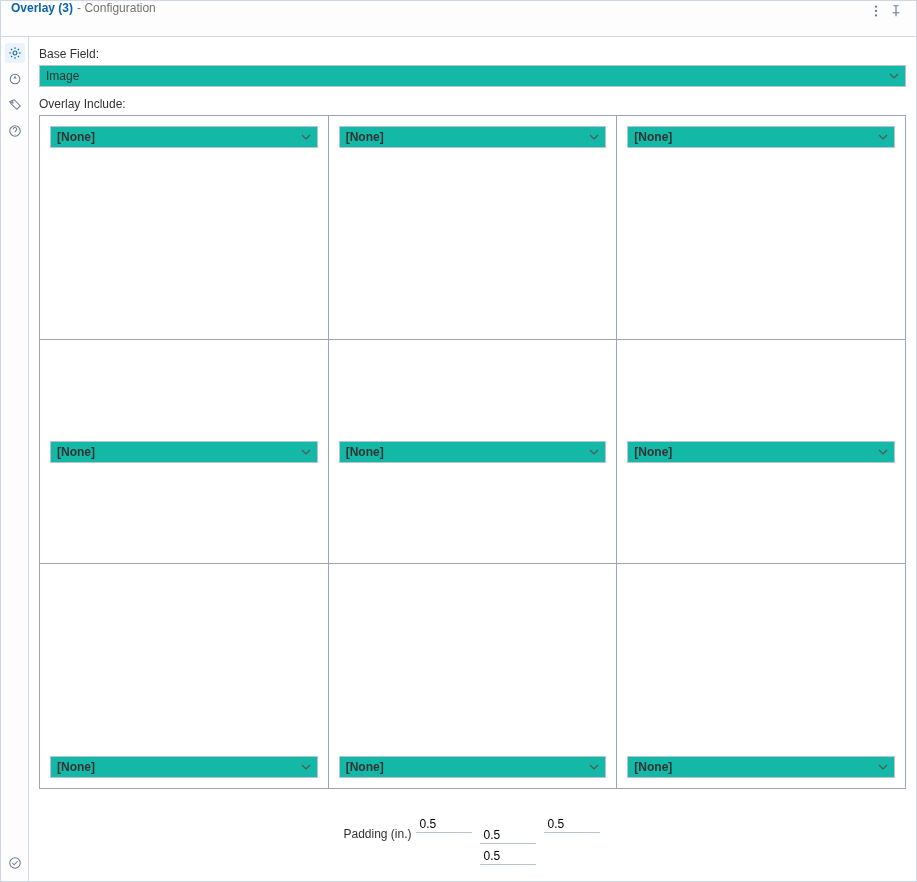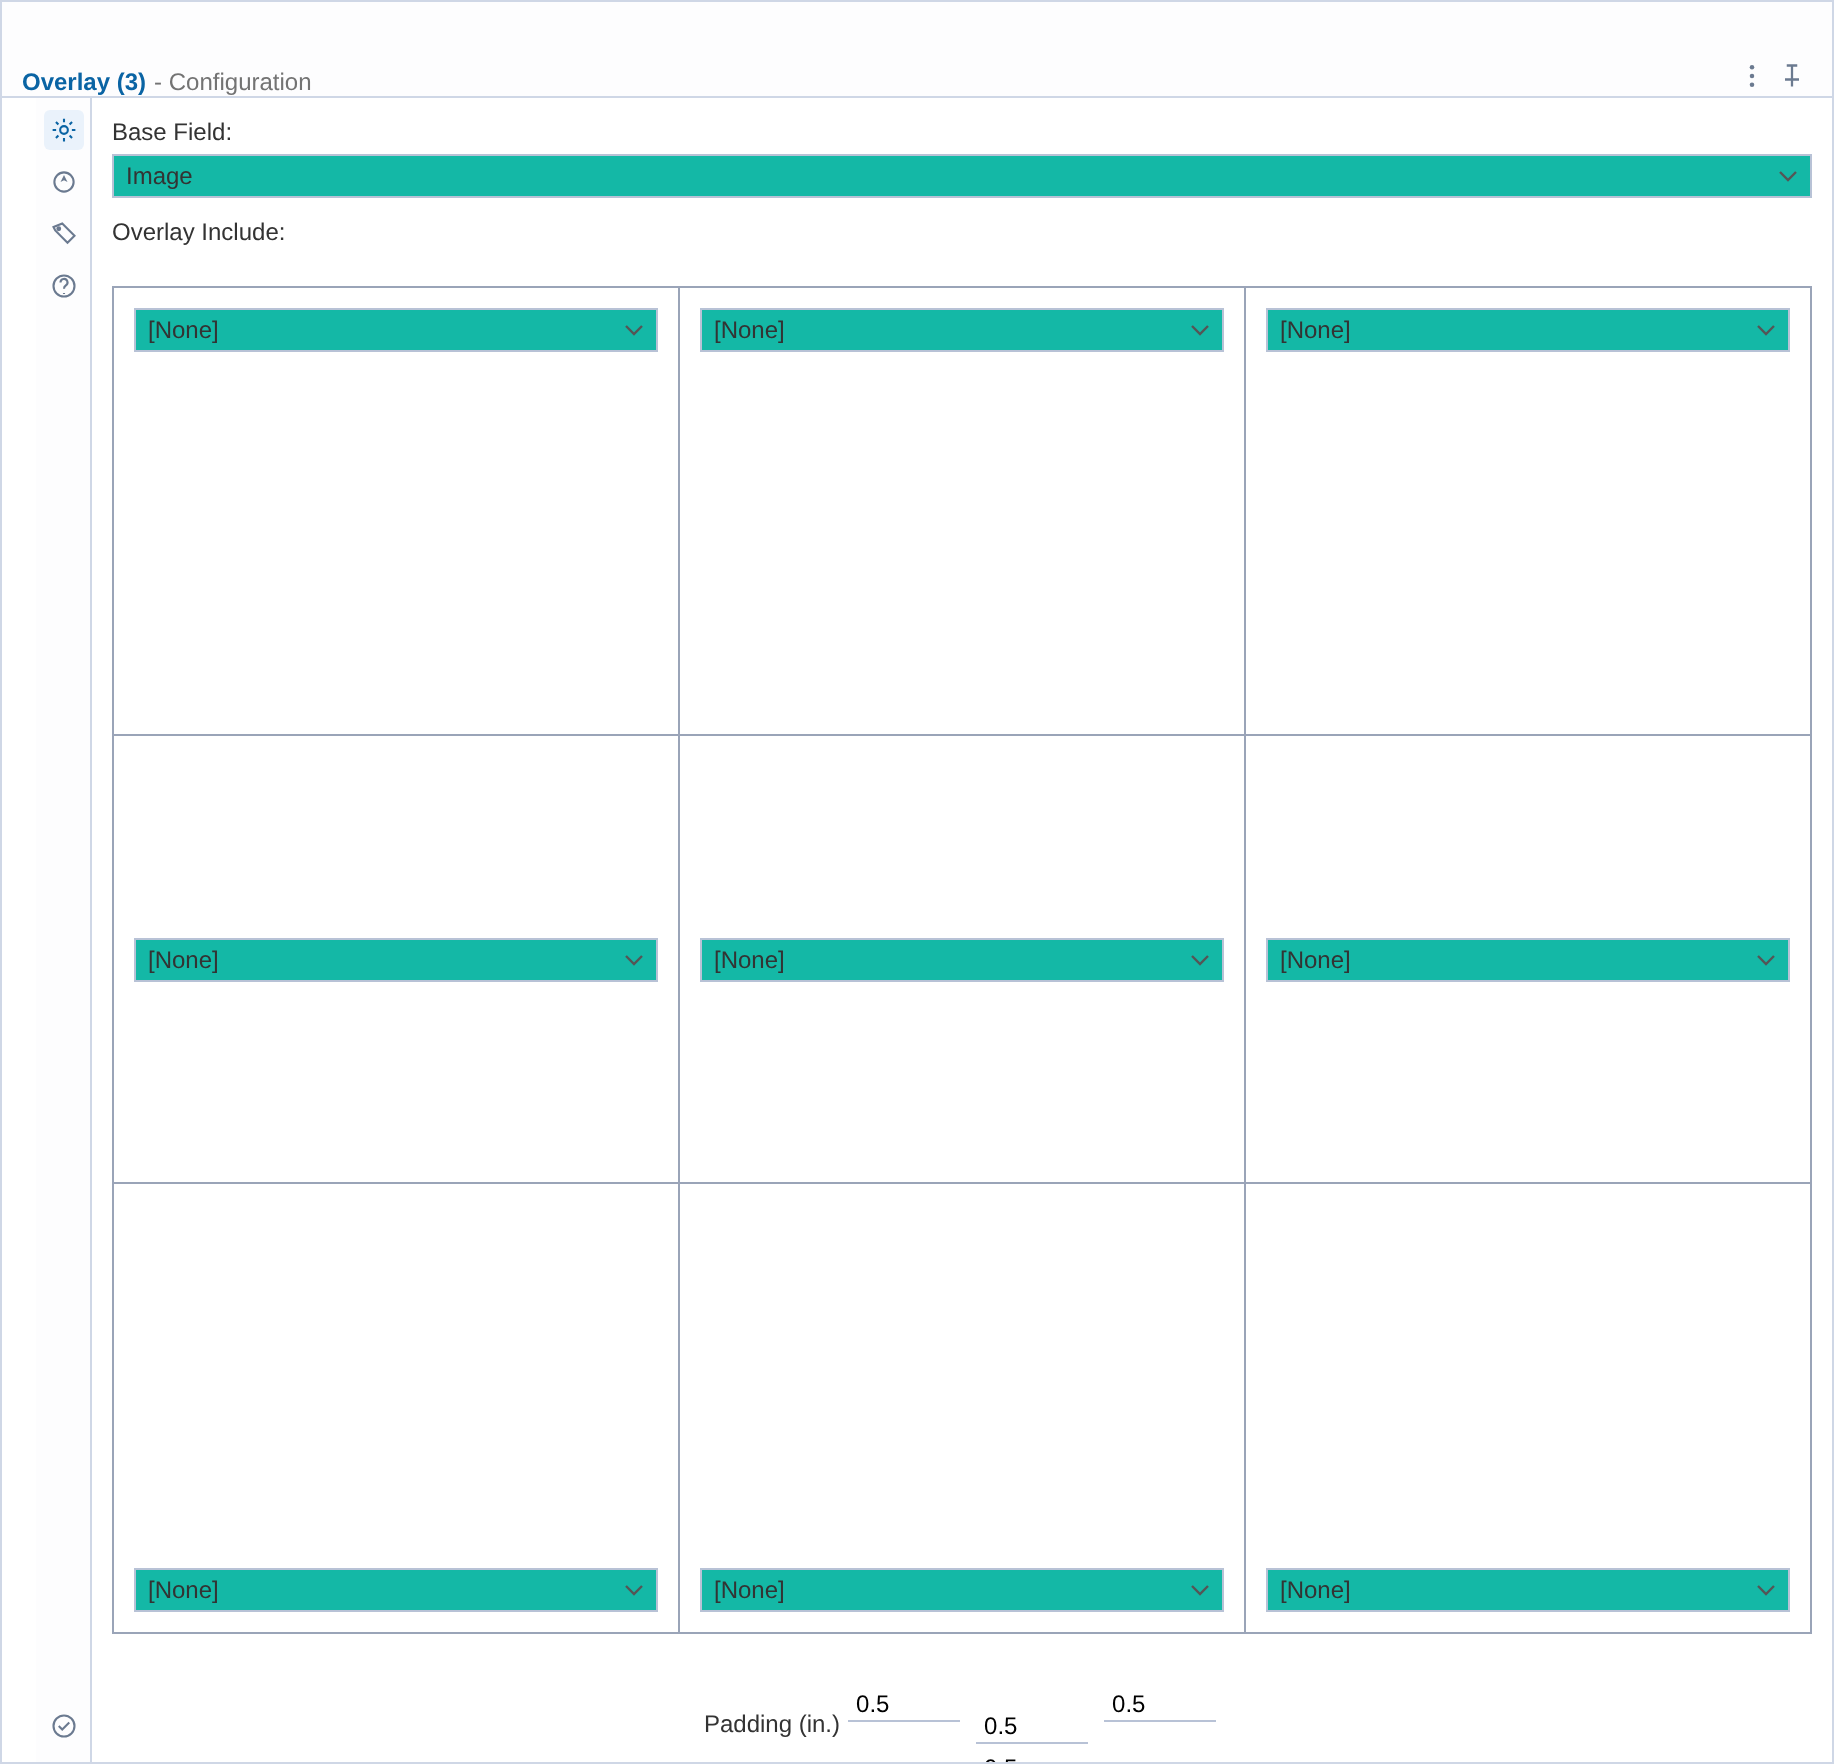--- a/index.html
+++ b/index.html
@@ -12,24 +12,24 @@
     background: #ffffff;
     overflow: hidden;
   }
   .window {
     width: 917px; height: 882px;
     border: 1px solid #cfd7e6;
     display: flex;
     flex-direction: column;
   }
   .titlebar {
-    height: 48px;
+    height: 36px;
     border-bottom: 1px solid #cfd7e6;
     display: flex;
-    align-items: flex-end;
+    align-items: flex-start;
     padding: 0 10px;
     background: #fdfdfe;
   }
   .titlebar .title-main {
     color: #0a64a4;
     font-weight: 600;
     font-size: 12px;
   }
   .titlebar .title-sub {
     color: #737373;
@@ -41,21 +41,20 @@
     width: 20px; height: 20px;
     display: flex; align-items: center; justify-content: center;
     color: #6b7a90;
     cursor: pointer;
   }
   .titlebar .tb-icon svg { width: 14px; height: 14px; }
   .body {
     flex: 1;
     display: flex;
     min-height: 0;
-    padding-left: 17px;
   }
   .sidebar {
     width: 28px;
     border-right: 1px solid #cfd7e6;
     display: flex;
     flex-direction: column;
     align-items: center;
     padding-top: 6px;
     gap: 6px;
     background: #fdfdfe;
@@ -93,22 +92,23 @@
     padding: 0 6px;
     position: relative;
     font-size: 12px;
     cursor: pointer;
     user-select: none;
   }
   .dropdown .dd-text { flex: 1; white-space: nowrap; overflow: hidden; text-overflow: ellipsis; }
   .dropdown svg { width: 10px; height: 10px; color: #555; flex-shrink: 0; }
   .grid-wrap {
     border: 1px solid #9aa4b8;
-    margin-top: 20px;
+    margin-top: 4px;
     width: 100%;
+    font-weight: bold;
   }
   .grid-row {
     display: flex;
     height: 224px;
   }
   .grid-row:not(:last-child) .grid-cell { border-bottom: 1px solid #9aa4b8; }
   .grid-cell {
     flex: 1;
     padding: 10px;
     position: relative;

